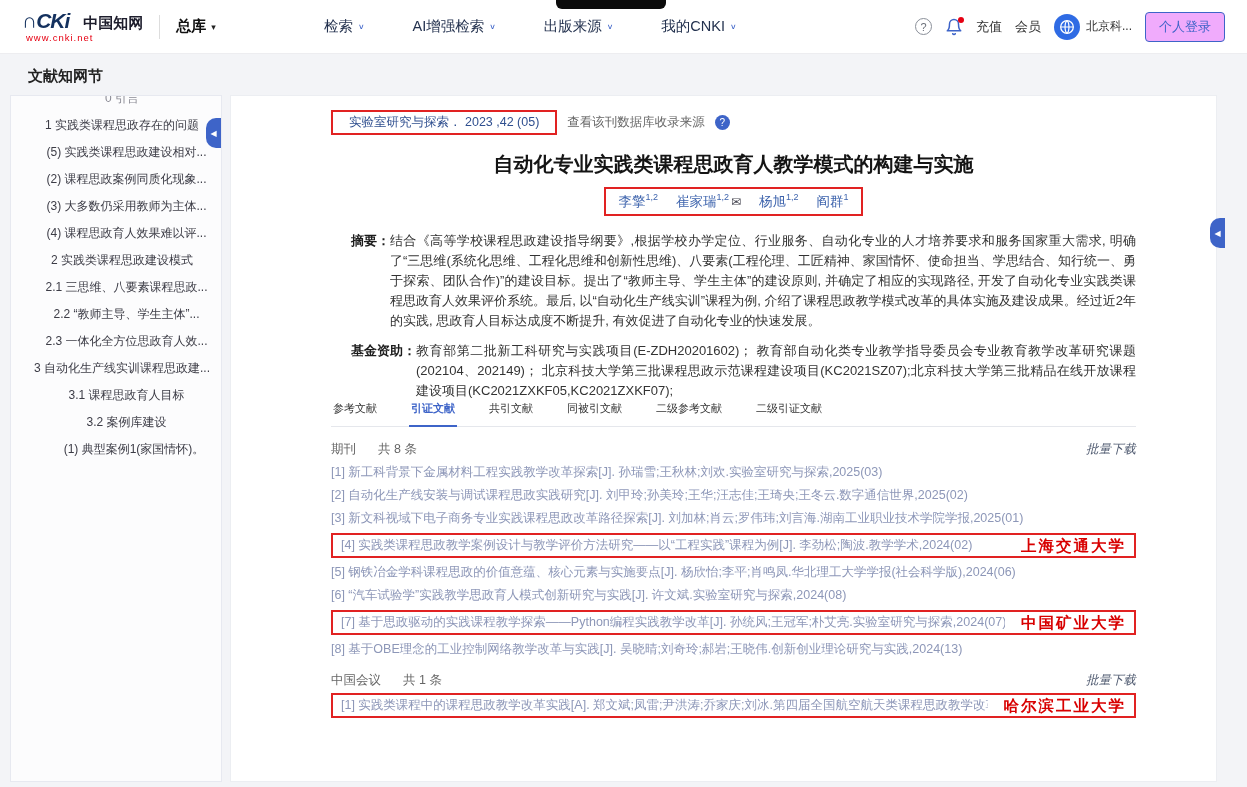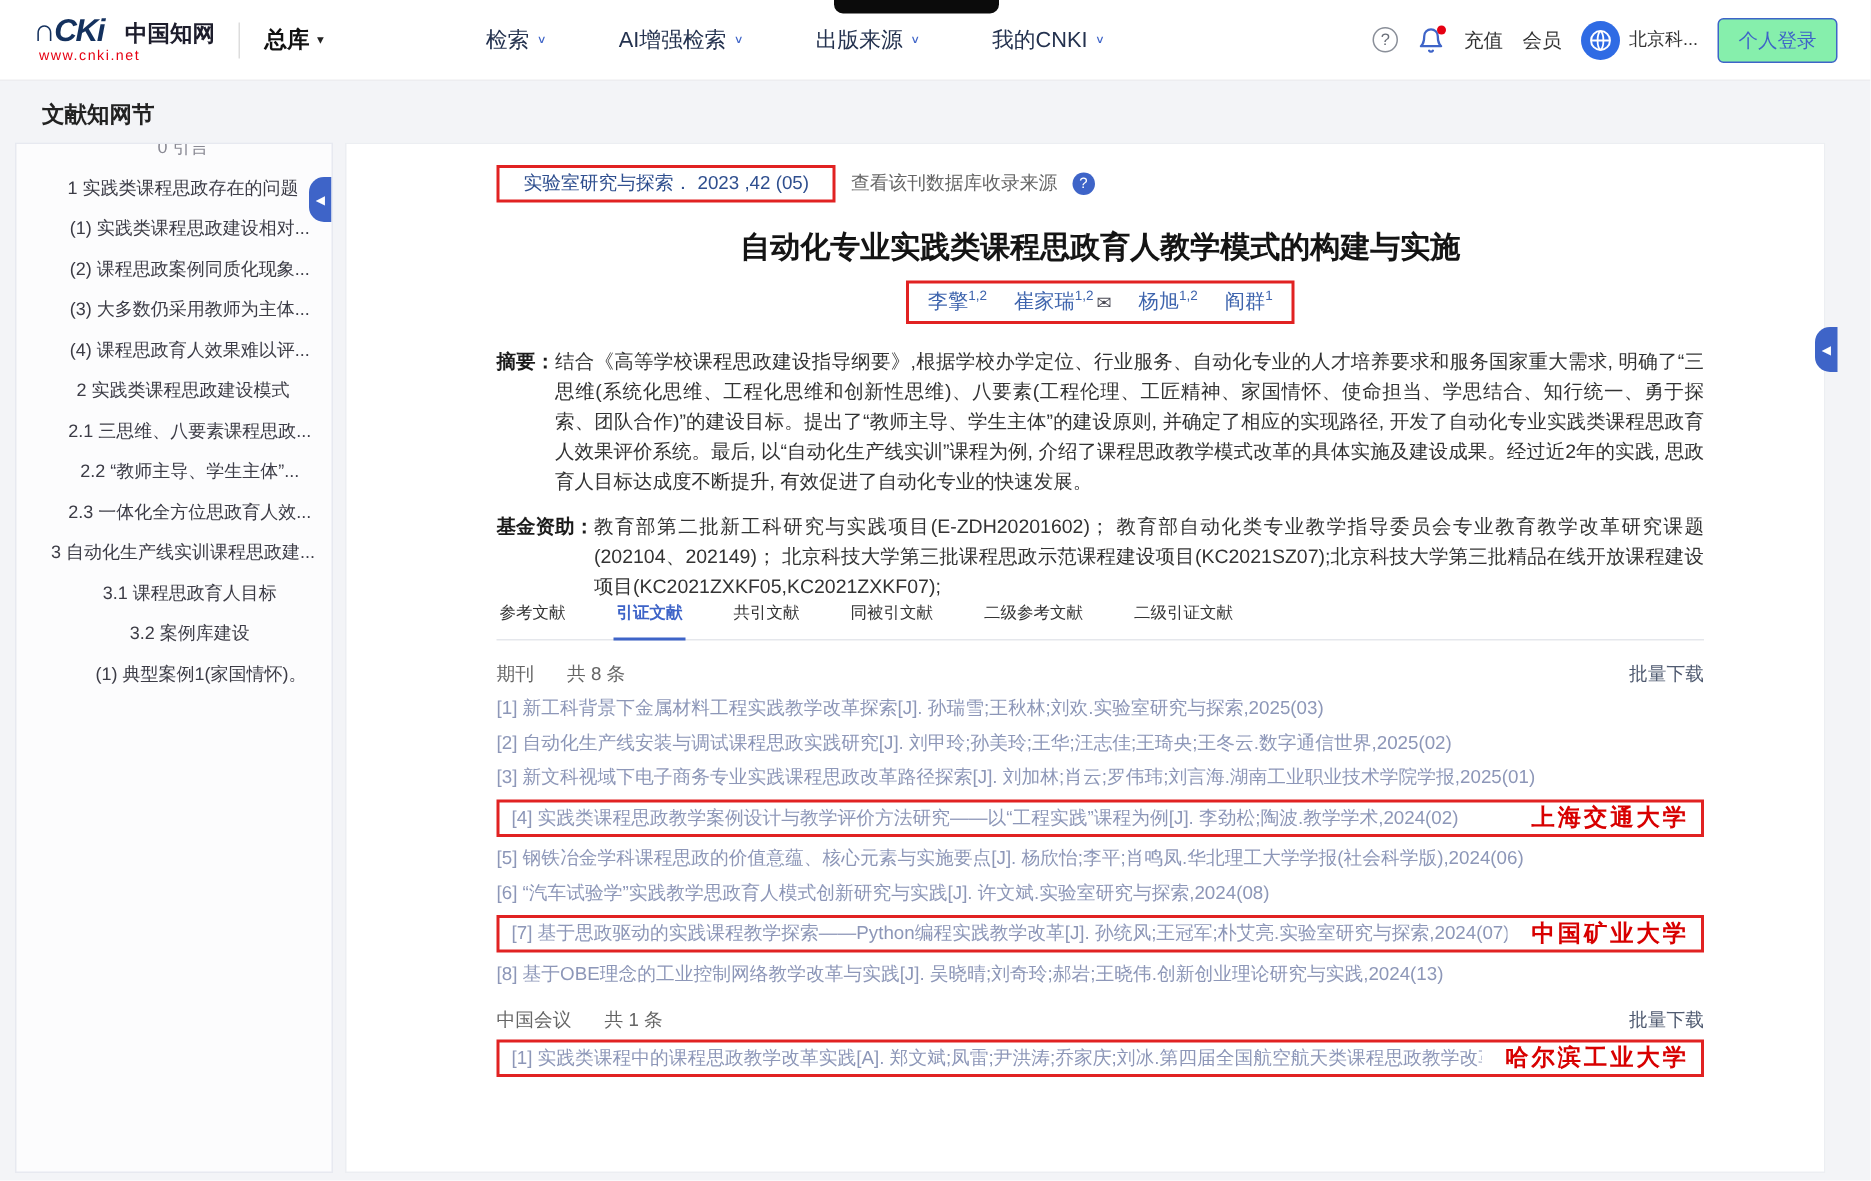--- a/index.html
+++ b/index.html
@@ -22,21 +22,21 @@
   nav { display:flex; gap:48px; margin-left:108px; }
   .nav-item { display:flex; align-items:center; gap:5px; font-size:14.5px; color:#24324f; cursor:pointer; white-space:nowrap; }
   .chev { font-size:9px; color:var(--accent,#3e64c8); transform:scaleY(.8); }
   .hdr-right { margin-left:auto; display:flex; align-items:center; gap:13px; }
   .help-icon { width:17px; height:17px; border:1.5px solid #8a8f99; border-radius:50%; color:#6a6f79; font-size:11px; display:grid; place-items:center; cursor:pointer; }
   .bell-wrap { position:relative; cursor:pointer; display:grid; place-items:center; }
   .bell-dot { position:absolute; top:-1px; right:-1px; width:6px; height:6px; background:#e60012; border-radius:50%; }
   .hdr-text { font-size:13px; color:#333; cursor:pointer; white-space:nowrap; }
   .org { display:flex; align-items:center; gap:6px; cursor:pointer; }
   .org-name { font-size:12px; color:#333; max-width:58px; white-space:nowrap; overflow:hidden; }
-  .login-btn { background:#86efac; border:1px solid var(--accent,#3e64c8); color:var(--accent,#3e64c8); font-size:13px; padding:5px 13px; border-radius:4px; cursor:pointer; white-space:nowrap; }
+  .login-btn { background:#f0abfc; border:1px solid var(--accent,#3e64c8); color:var(--accent,#3e64c8); font-size:13px; padding:5px 13px; border-radius:4px; cursor:pointer; white-space:nowrap; }
 
   
   .breadcrumb { padding:13px 0 9px 28px; font-size:15px; font-weight:bold; color:#222; }
 
   
   .content-row { display:flex; gap:8px; padding:0 30px 0 10px; height:687px; }
   aside.sidebar { width:212px; background:#fcfcfd; border:1px solid #e7e9f0; padding:2px 6px 0 12px; overflow:hidden; position:relative; flex-shrink:0;text-align:center; }
   .sb-item { font-size:12px; color:#3c3c46; line-height:27px; white-space:nowrap; overflow:hidden; cursor:pointer; }
   .sb-item.clipped { margin-top:-13px; color:#8a8a94; }
   .ind0 { padding-left:6px; }
@@ -59,33 +59,33 @@
   .authors-row { text-align:center; margin-top:9px; }
   .authors-box { display:inline-flex; align-items:center; gap:18px; padding:3px 12px; }
   .author { color:var(--link,#3e64ad); font-size:13.5px; cursor:pointer; white-space:nowrap; }
   .author sup { font-size:9px; }
   .email-icon { font-size:12px; color:#4a4a55; margin-left:2px; }
 
   .affils { text-align:center; margin-top:8px; font-size:12.5px; color:var(--link,#3e64ad); }
   .affil { cursor:pointer; }
   .affil + .affil { margin-left:30px; }
 
-  .field { display:flex; margin-top:10px; font-size:13px; line-height:20px; }
+  .field { display:flex; margin-top:10px; font-size:13px; line-height:20px;margin-left:20px; }
   .field.abstract { margin-top:15px; }
   .field-label { font-weight:bold; color:#1c1c1c; white-space:nowrap; }
   .field-value { color:#333; text-align:justify; }
   .kw-value { color:#333; cursor:pointer; }
 
   .tabs { display:flex; gap:30px; border-bottom:1px solid #e5e7ec; font-size:11px; color:#333; }
   .tab { padding:0 2px 9px; cursor:pointer; white-space:nowrap; }
   .tab.active { color:var(--accent,#3e64c8); font-weight:bold; border-bottom:2px solid var(--accent,#3e64c8); margin-bottom:-1px; }
 
   .section-head { display:flex; align-items:center; margin-top:14px; font-size:12.5px; color:#666; }
   .section-count { margin-left:22px; }
-  .batch-download { margin-left:auto; color:#4f5a70; cursor:pointer; }
+  .batch-download { margin-left:auto; color:#4f5a70; cursor:pointer;font-style:italic; }
 
   .ref-list { margin-top:2px; }
   .ref-item { font-size:12.5px; color:var(--ref-link,#8d97b8); line-height:17px; margin:6px 0; white-space:nowrap; overflow:hidden; cursor:pointer; }
   .ref-item.boxed { display:flex; align-items:center; justify-content:space-between; padding:2px 8px; margin:4px 0; }
   .ref-text { white-space:nowrap; overflow:hidden; }
   .annotation { color:var(--annotation-red,#d80000); font-weight:bold; font-size:15.5px; letter-spacing:2px; margin-left:16px; flex-shrink:0; }
 </style>
 </head>
 <body>
 
@@ -145,21 +145,21 @@
   </div>
 </header>
 
 <div class="breadcrumb">文献知网节</div>
 
 <div class="content-row">
 
   <aside class="sidebar">
     <div class="sb-item ind0 clipped">0 引言</div>
     <div class="sb-item ind0">1 实践类课程思政存在的问题</div>
-    <div class="sb-item ind1">(1) 实践类课程思政建设相对...</div>
+    <div class="sb-item ind1">(5) 实践类课程思政建设相对...</div>
     <div class="sb-item ind1">(2) 课程思政案例同质化现象...</div>
     <div class="sb-item ind1">(3) 大多数仍采用教师为主体...</div>
     <div class="sb-item ind1">(4) 课程思政育人效果难以评...</div>
     <div class="sb-item ind0">2 实践类课程思政建设模式</div>
     <div class="sb-item ind1">2.1 三思维、八要素课程思政...</div>
     <div class="sb-item ind1">2.2 “教师主导、学生主体”...</div>
     <div class="sb-item ind1">2.3 一体化全方位思政育人效...</div>
     <div class="sb-item ind0">3 自动化生产线实训课程思政建...</div>
     <div class="sb-item ind1">3.1 课程思政育人目标</div>
     <div class="sb-item ind1">3.2 案例库建设</div>

